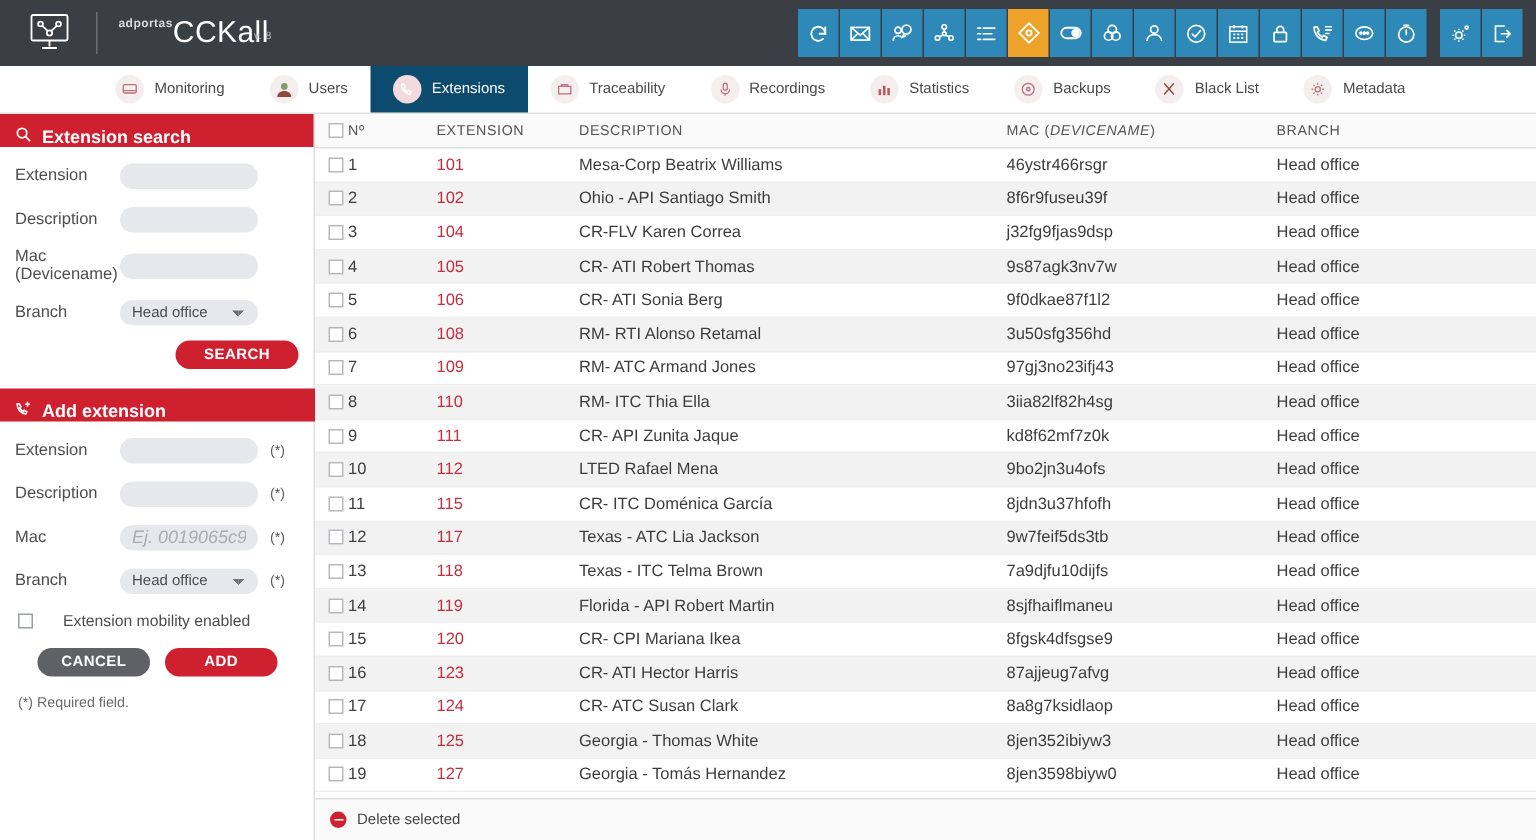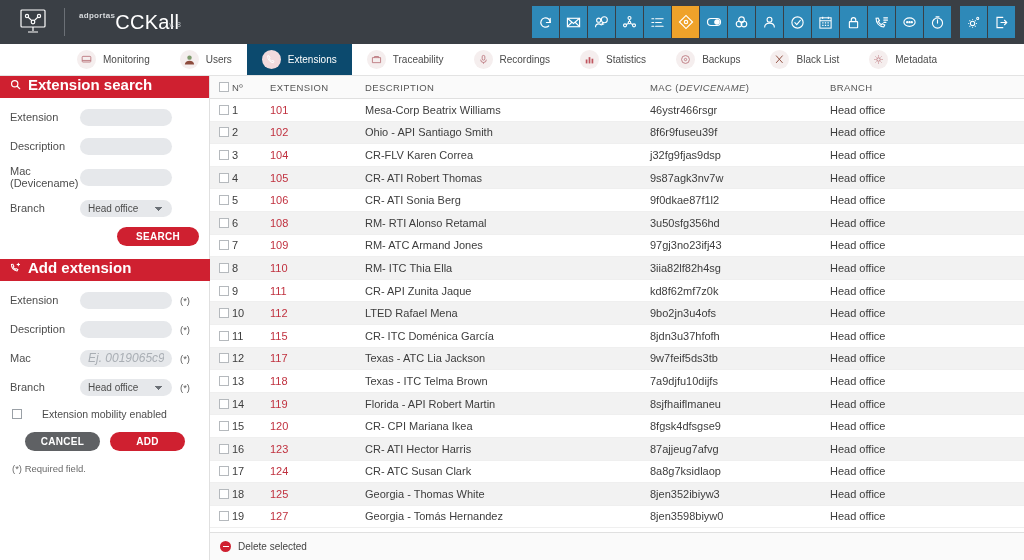--- a/index.html
+++ b/index.html
@@ -81,23 +81,23 @@
   .main { display: flex; width: 1024px; height: 484px; }
 
   
   .sidebar {
     width: 210px; height: 484px; background: #ffffff;
     border-right: 1px solid #e0e0e0;
     position: relative;
   }
   .panel-head {
     background: #cf2030; color: #ffffff;
-    height: 22px; display: flex; align-items: flex-start;
+    height: 22px; display: flex; align-items: flex-end;
     padding-left: 10px; gap: 7px;
-    font-size: 15px; font-weight: bold;
+    font-size: 12px; font-weight: bold;
   }
   .panel-body { padding: 9px 10px 0 10px; }
   .frow {
     display: flex; align-items: center;
     margin-bottom: 9px; min-height: 20px;
   }
   .flabel {
     width: 70px; font-size: 11px; color: #4d4d4d;
     line-height: 12px;
   }
@@ -161,21 +161,21 @@
   .tbl-scroll {
     flex: 1; overflow-y: auto; overflow-x: hidden;
   }
   .trow {
     display: flex; align-items: center; height: 22.6px;
     font-size: 11px; color: #3d3d3d;
     border-bottom: 1px solid #efefef;
   }
   .trow.alt { background: #f2f2f2; }
   .c-chk   { width: 22px; padding-left: 9px; flex: none; }
-  .c-no    { width: 38px; flex: none; }
+  .c-no    { width: 59px; flex: none; }
   .c-ext   { width: 95px; flex: none; color: #c0313f; }
   .c-desc  { width: 285px; flex: none; }
   .c-mac   { width: 180px; flex: none; }
   .c-branch{ flex: 1; }
   .tbl-head .c-ext { color: #555; }
   .tbl-head .c-mac i { font-style: italic; }
   .rchk {
     width: 10px; height: 10px; border: 1px solid #b5b9bd;
     background: #fff; cursor: pointer; display: block;
   }

